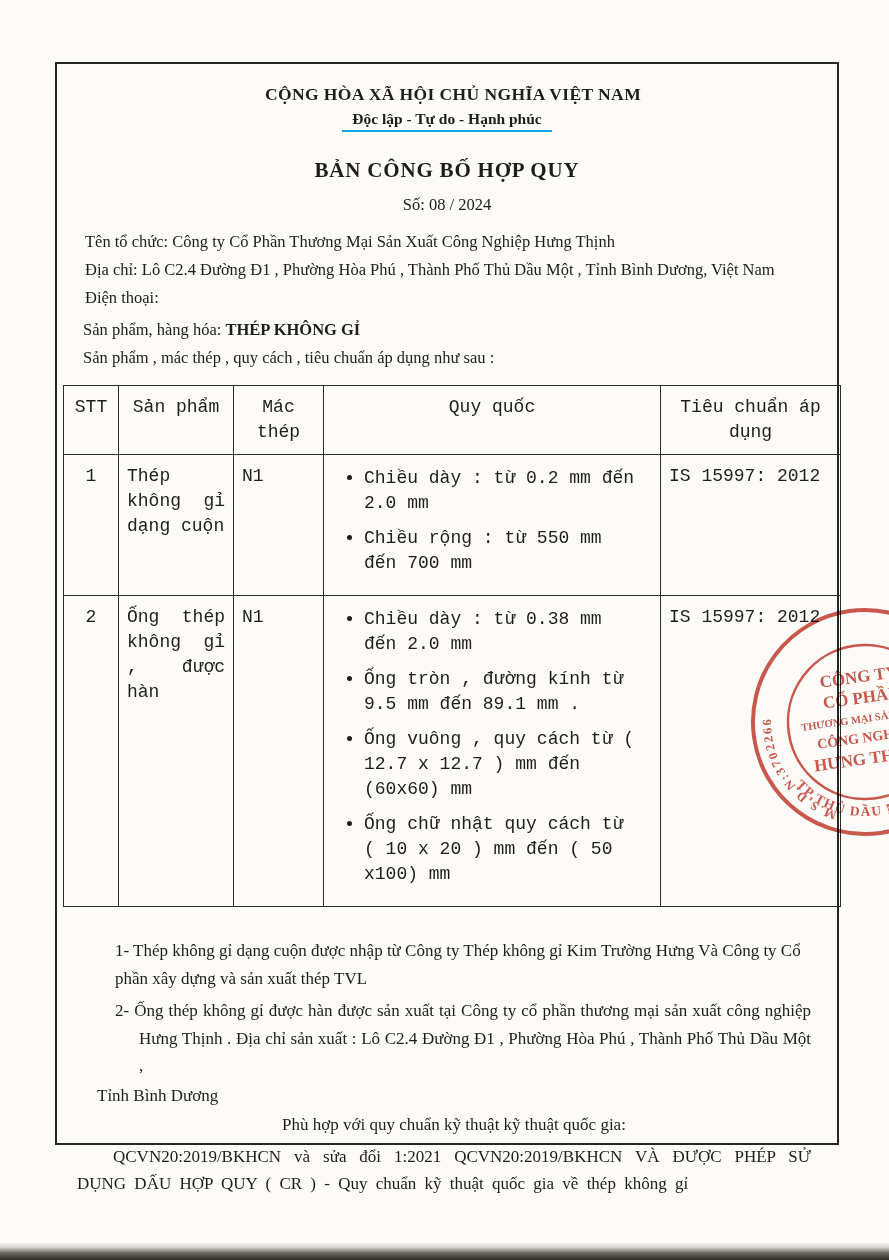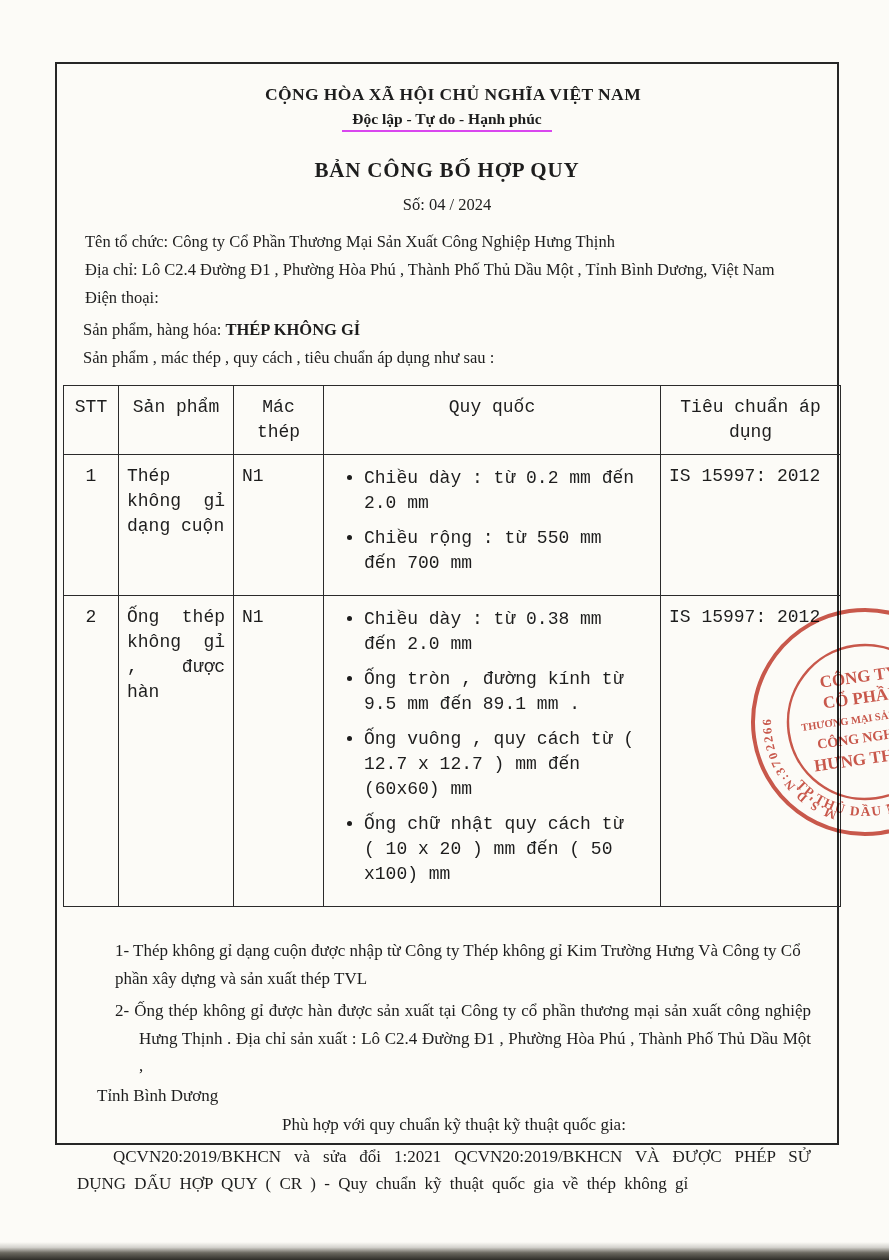--- a/index.html
+++ b/index.html
@@ -31,21 +31,21 @@
     margin-left: 12px;
   }
   .nat-line2 {
     text-align: center;
     font-weight: bold;
     font-size: 15.5px;
     margin-top: 5px;
   }
   .nat-line2 span {
     display: inline-block;
-    border-bottom: 2px solid #d946ef;
+    border-bottom: 2px solid #0ea5e9;
     padding: 0 10px 2px 10px;
   }
   .doc-title {
     text-align: center;
     font-weight: bold;
     font-size: 21px;
     letter-spacing: 0.8px;
     margin-top: 26px;
   }
   .doc-number {
@@ -128,21 +128,21 @@
 
 <div class="page">
   <div class="frame">
 
     <div class="nat-line1">CỘNG HÒA XÃ HỘI CHỦ NGHĨA VIỆT NAM</div>
     <div class="nat-line2">
       <span>Độc lập - Tự do - Hạnh phúc</span>
     </div>
 
     <div class="doc-title">BẢN CÔNG BỐ HỢP QUY</div>
-    <div class="doc-number">Số: 04 / 2024</div>
+    <div class="doc-number">Số: 08 / 2024</div>
 
     <div class="body-text">
       <p class="line mt14">Tên tổ chức: Công ty Cổ Phần Thương Mại Sản Xuất Công Nghiệp Hưng Thịnh</p>
       <p class="line justify">Địa chỉ: Lô C2.4 Đường Đ1 , Phường Hòa Phú , Thành Phố Thủ Dầu Một , Tỉnh Bình Dương, Việt Nam</p>
       <p class="line">Điện thoại:</p>
       <p class="line mt4 indent6"><span>Sản phẩm, hàng hóa: </span><span class="bold">THÉP KHÔNG GỈ</span></p>
       <p class="line indent6">Sản phẩm , mác thép , quy cách , tiêu chuẩn áp dụng như sau :</p>
     </div>
 
     <table class="spec">

